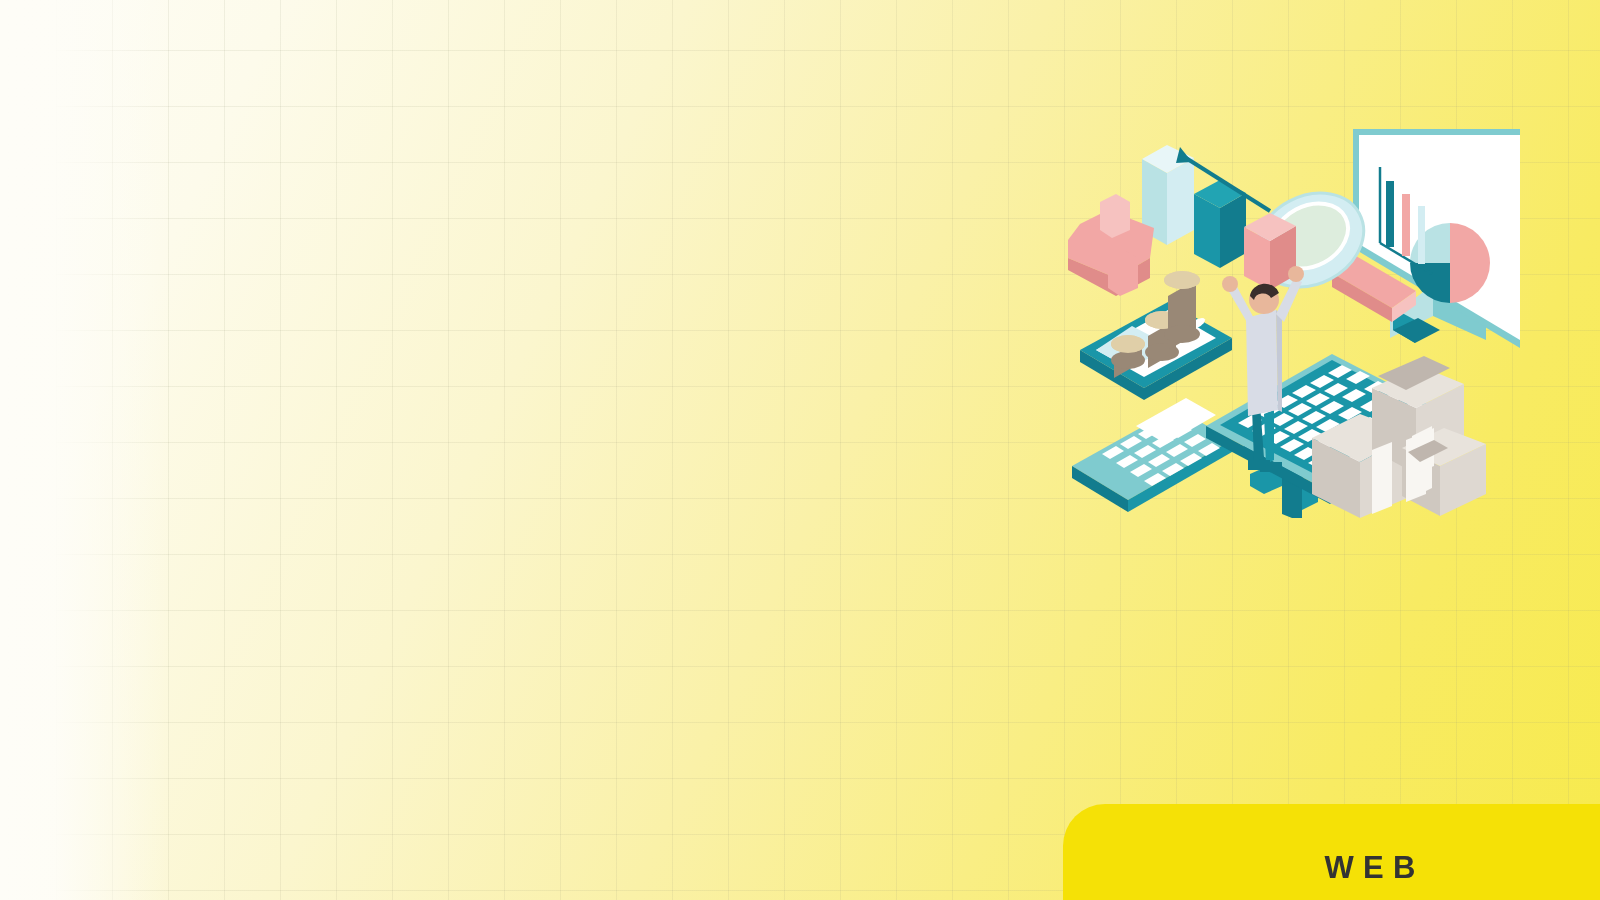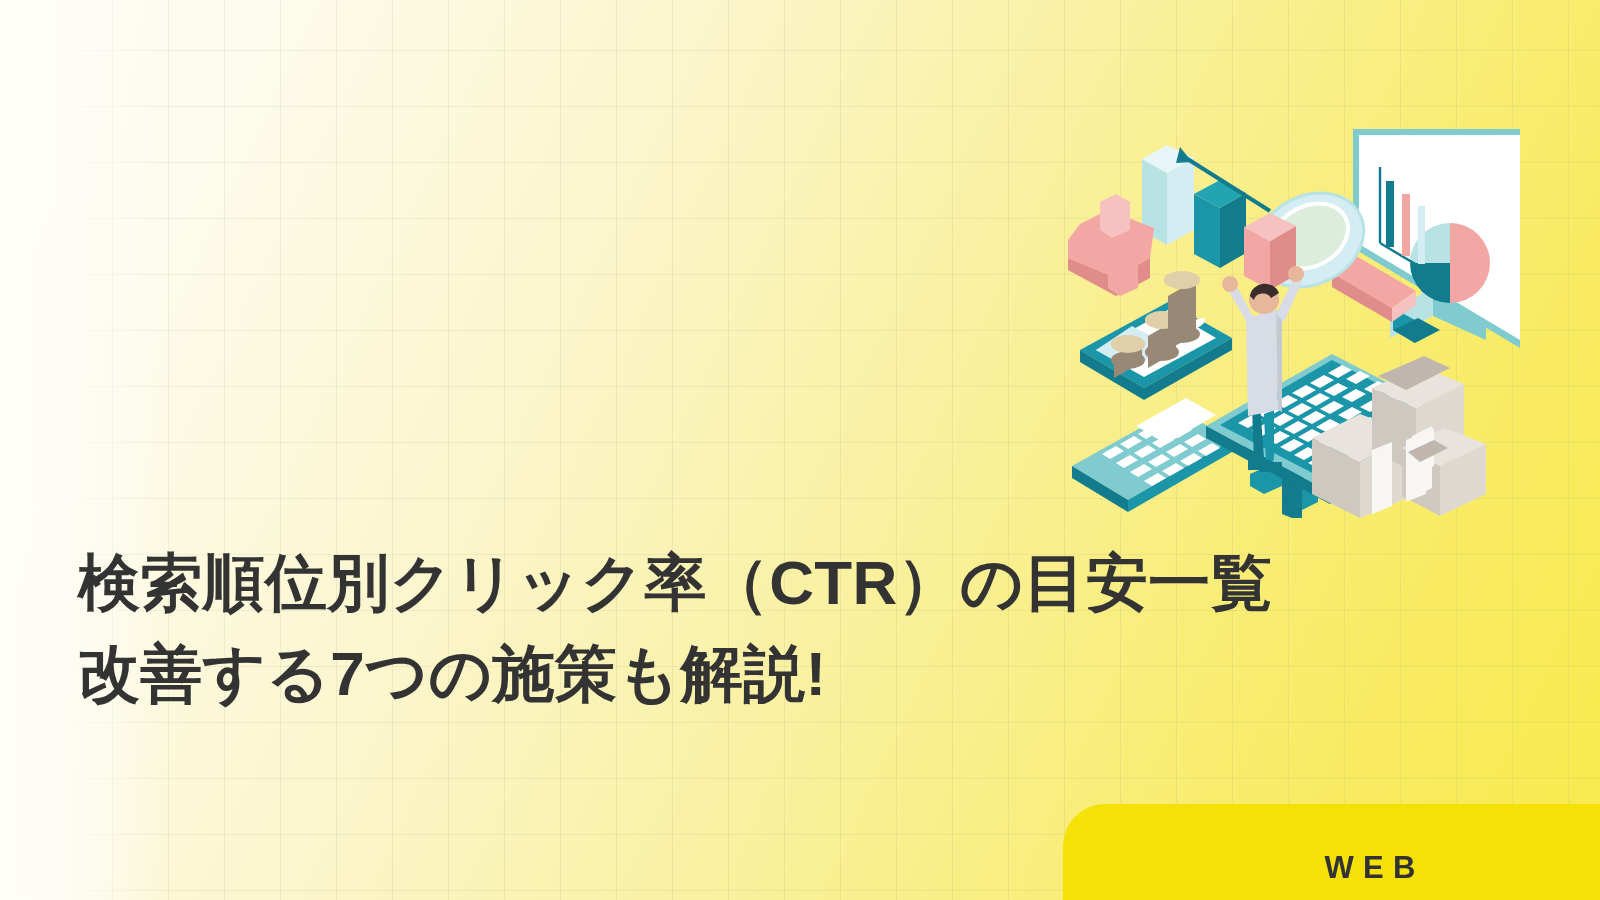--- a/index.html
+++ b/index.html
@@ -282,20 +282,18 @@
         <polygon points="358,258 404,238 430,250 386,272" fill="#BFB6AE"></polygon>
         <polygon points="392,318 412,308 412,370 392,380" fill="#F8F6F2"></polygon>
         <polygon points="352,332 372,324 372,388 352,396" fill="#F8F6F2"></polygon>
         <polygon points="386,322 406,314 406,376 386,384" fill="#F8F6F2"></polygon>
         <polygon points="394,318 414,310 414,348 394,356" fill="#F8F6F2"></polygon>
         <polygon points="388,334 414,322 428,330 400,344" fill="#BFB6AE"></polygon>
       </g>
     </svg>
   </div>
 
-  <h1 id="title">検索順位別クリック率（CTR）の目安一覧
-改善する7つの施策も解説!</h1>
 
   <div id="badge">
     <span>WEB</span>
   </div>
 
 </div>
 
 </body></html>

